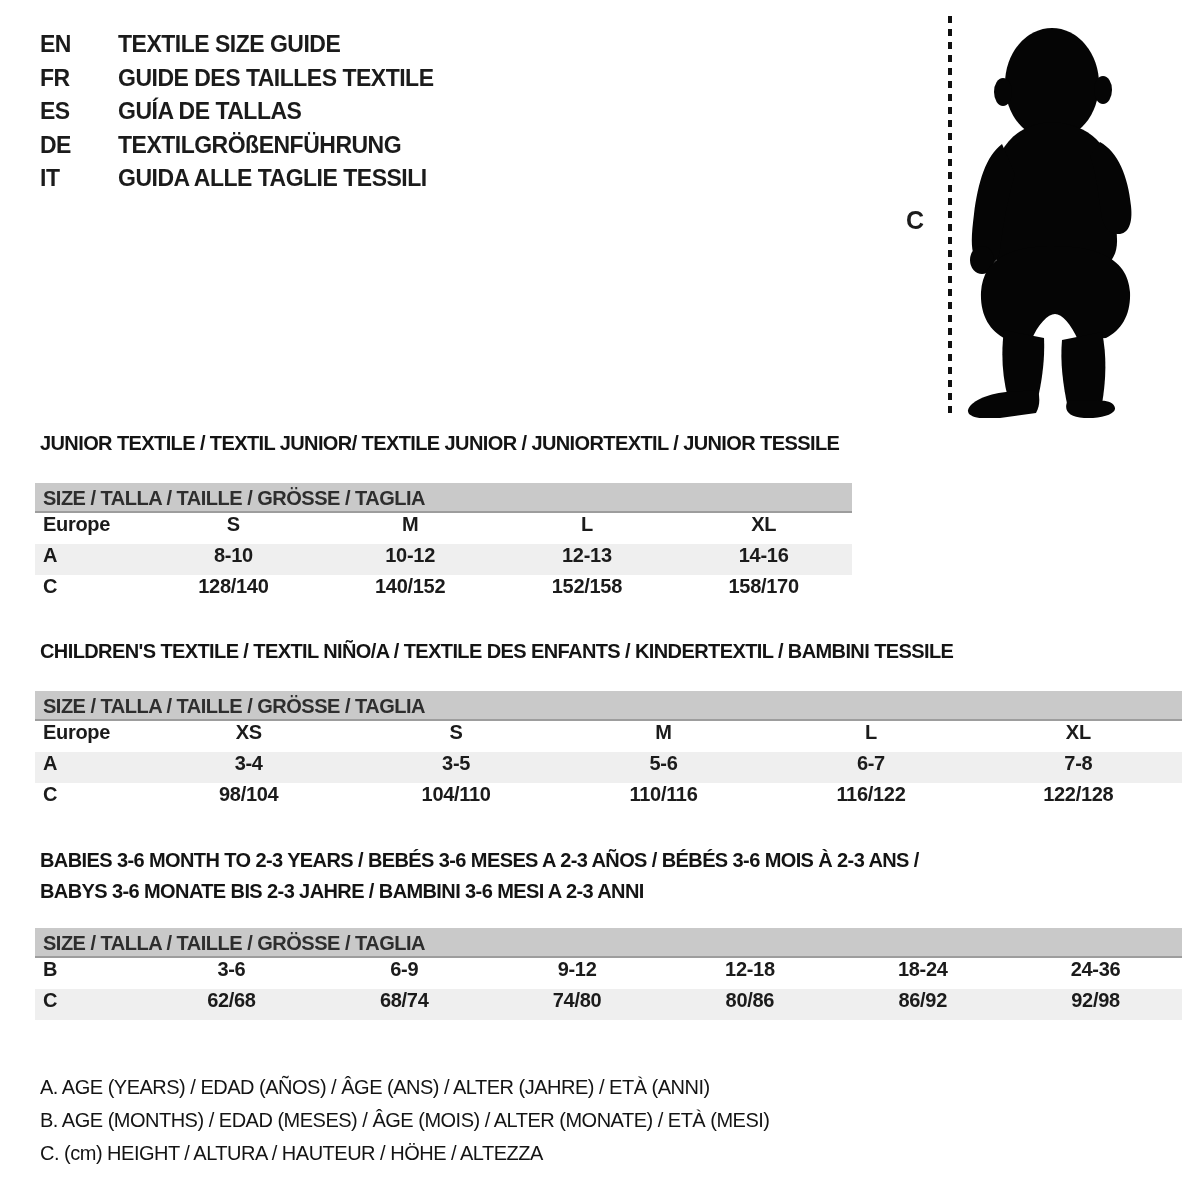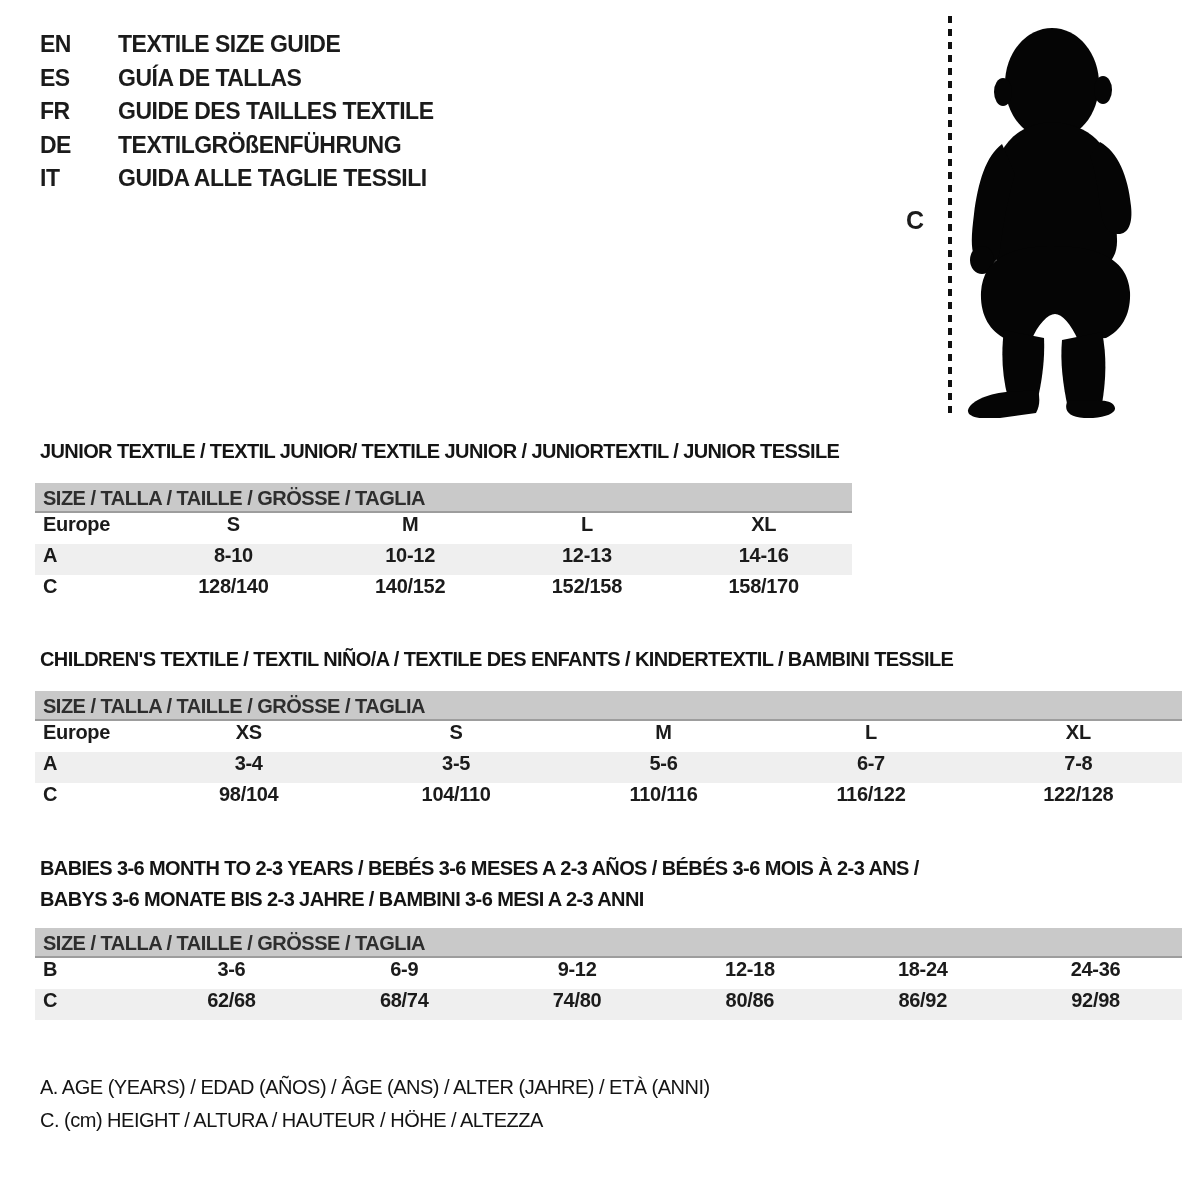--- a/index.html
+++ b/index.html
@@ -14,21 +14,21 @@
   .lang-row{display:flex;}
   .lang-code{width:78px;flex:0 0 78px;}
 
   
   .dash-line{left:948px;top:16px;width:4px;height:400px;
     background:repeating-linear-gradient(to bottom,#101010 0 7px,transparent 7px 13px);}
   .c-label{left:906px;top:206px;font-size:25px;font-weight:700;}
   .baby-svg{left:958px;top:14px;}
 
   
-  .sec-title{font-size:20px;font-weight:700;letter-spacing:-0.6px;line-height:24px;color:#141414;margin-top:8px;}
+  .sec-title{font-size:20px;font-weight:700;letter-spacing:-0.6px;line-height:24px;color:#141414;}
   .sec-title-2line{line-height:31px;}
 
   
   .tbl{background:#ffffff;font-size:20px;font-weight:700;letter-spacing:-0.3px;}
   .thead{height:30px;line-height:30px;background:#c9c9c9;border-bottom:2px solid #9d9d9d;
     padding-left:8px;color:#2e2e2e;box-sizing:border-box;letter-spacing:-0.5px;}
   .trow{display:flex;height:31px;align-items:flex-start;}
   .trow.shaded{background:#efefef;}
   .rl{width:110px;flex:0 0 110px;padding-left:8px;box-sizing:border-box;text-align:left;}
   .cell{flex:1;text-align:center;}
@@ -47,26 +47,26 @@
 <body>
 
 <div class="page">
 
   <div class="abs lang-block">
     <div class="lang-row">
       <span class="lang-code">EN</span>
       <span class="lang-title">TEXTILE SIZE GUIDE</span>
     </div>
     <div class="lang-row">
+      <span class="lang-code">FR</span>
+      <span class="lang-title">GUIDE DES TAILLES TEXTILE</span>
+    </div>
+    <div class="lang-row">
       <span class="lang-code">ES</span>
       <span class="lang-title">GUÍA DE TALLAS</span>
-    </div>
-    <div class="lang-row">
-      <span class="lang-code">FR</span>
-      <span class="lang-title">GUIDE DES TAILLES TEXTILE</span>
     </div>
     <div class="lang-row">
       <span class="lang-code">DE</span>
       <span class="lang-title">TEXTILGRÖßENFÜHRUNG</span>
     </div>
     <div class="lang-row">
       <span class="lang-code">IT</span>
       <span class="lang-title">GUIDA ALLE TAGLIE TESSILI</span>
     </div>
   </div>
@@ -164,16 +164,17 @@
       <span class="cell">68/74</span>
       <span class="cell">74/80</span>
       <span class="cell">80/86</span>
       <span class="cell">86/92</span>
       <span class="cell">92/98</span>
     </div>
   </div>
 
   <div class="abs legend">
     <div>A. AGE (YEARS) / EDAD (AÑOS) / ÂGE (ANS) / ALTER (JAHRE) / ETÀ (ANNI)</div>
+    <div>B. AGE (MONTHS) / EDAD (MESES) / ÂGE (MOIS) / ALTER (MONATE) / ETÀ (MESI)</div>
     <div>C. (cm) HEIGHT / ALTURA / HAUTEUR / HÖHE / ALTEZZA</div>
   </div>
 
 </div>
 
 </body></html>

